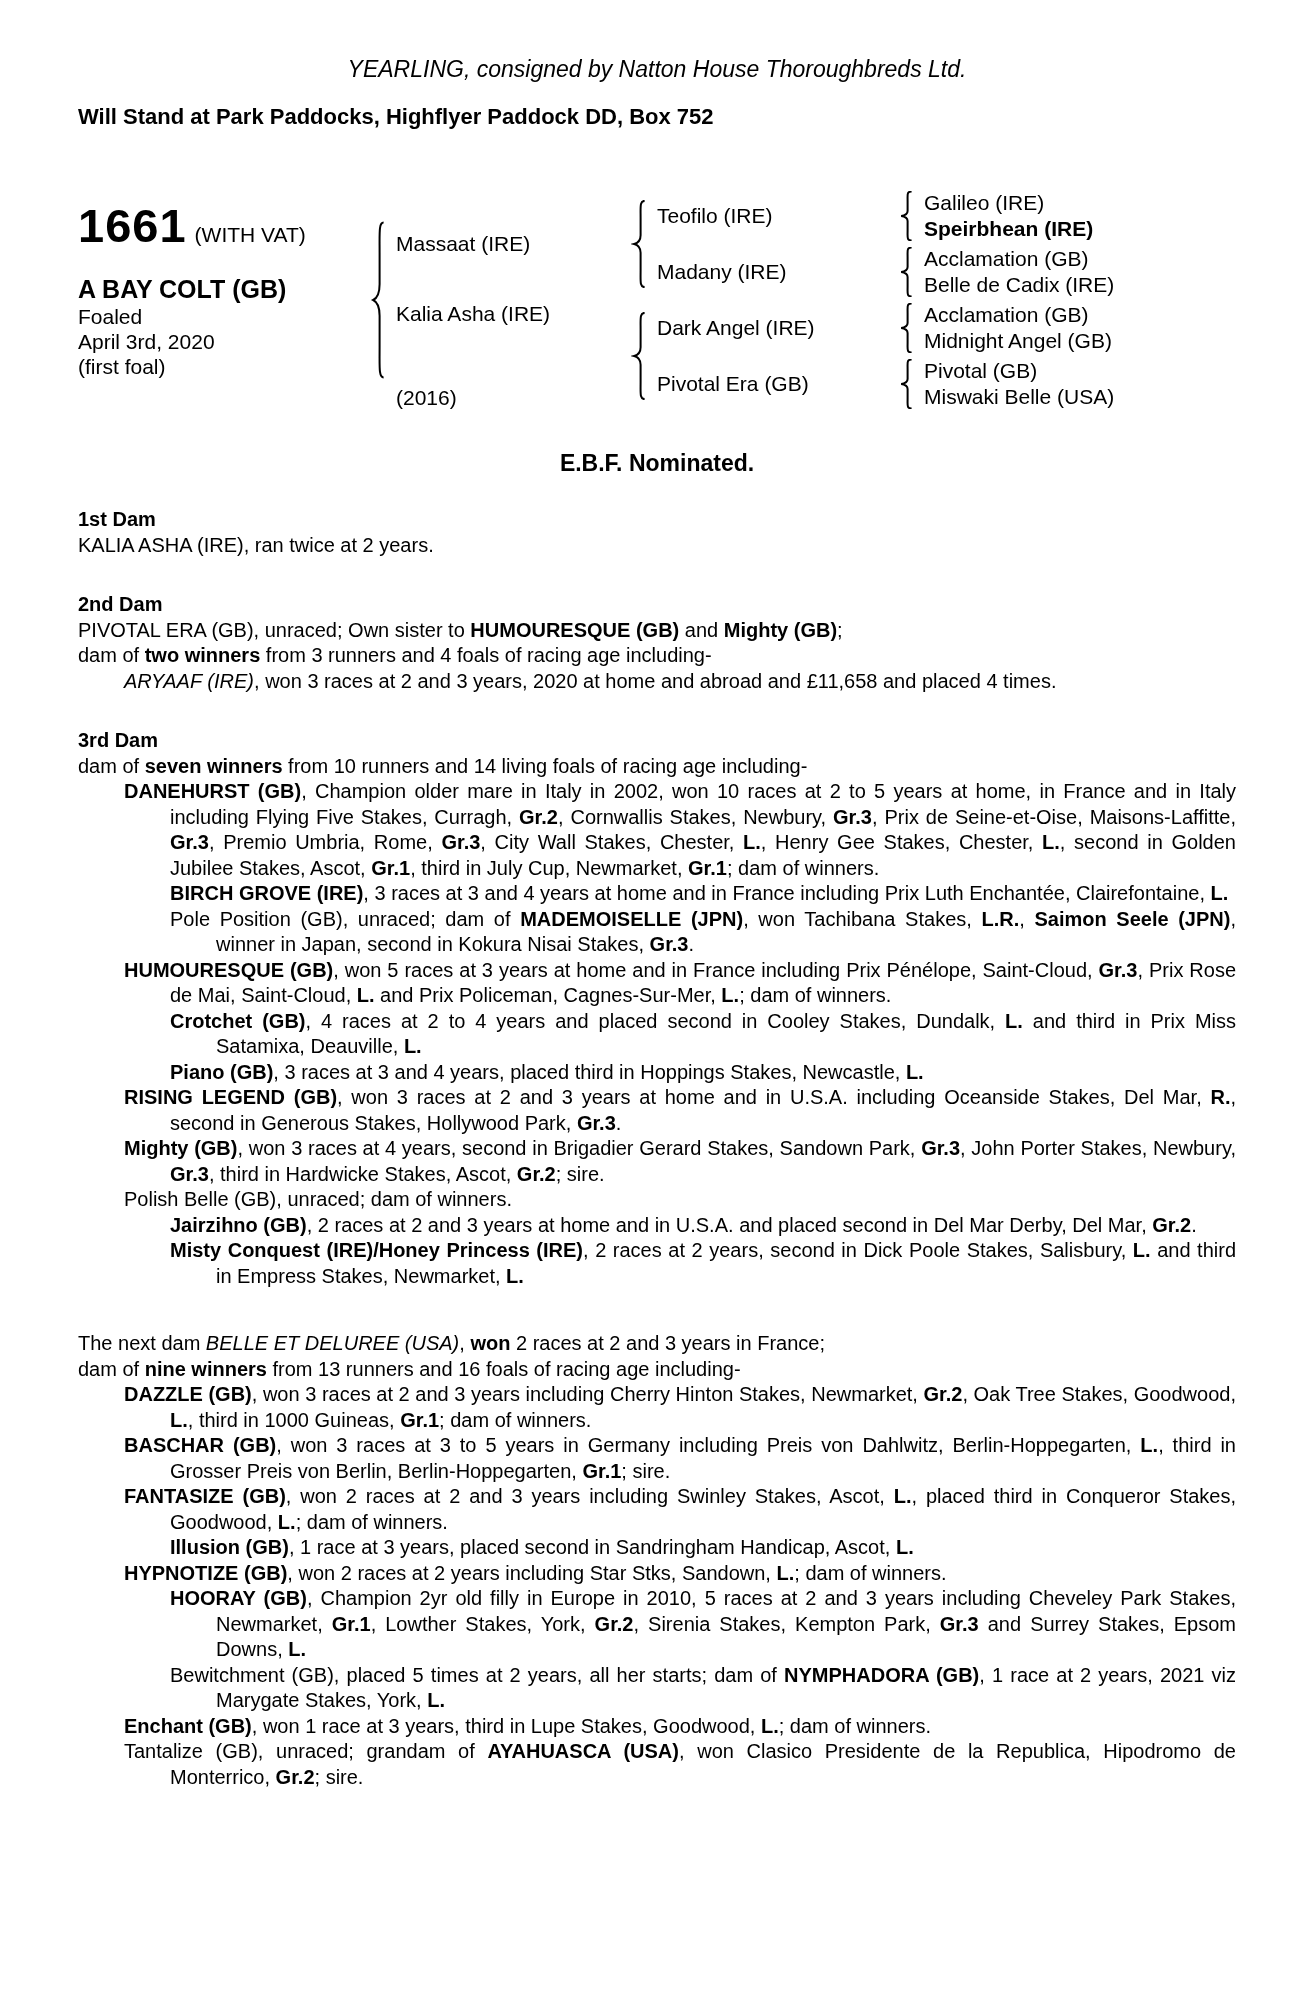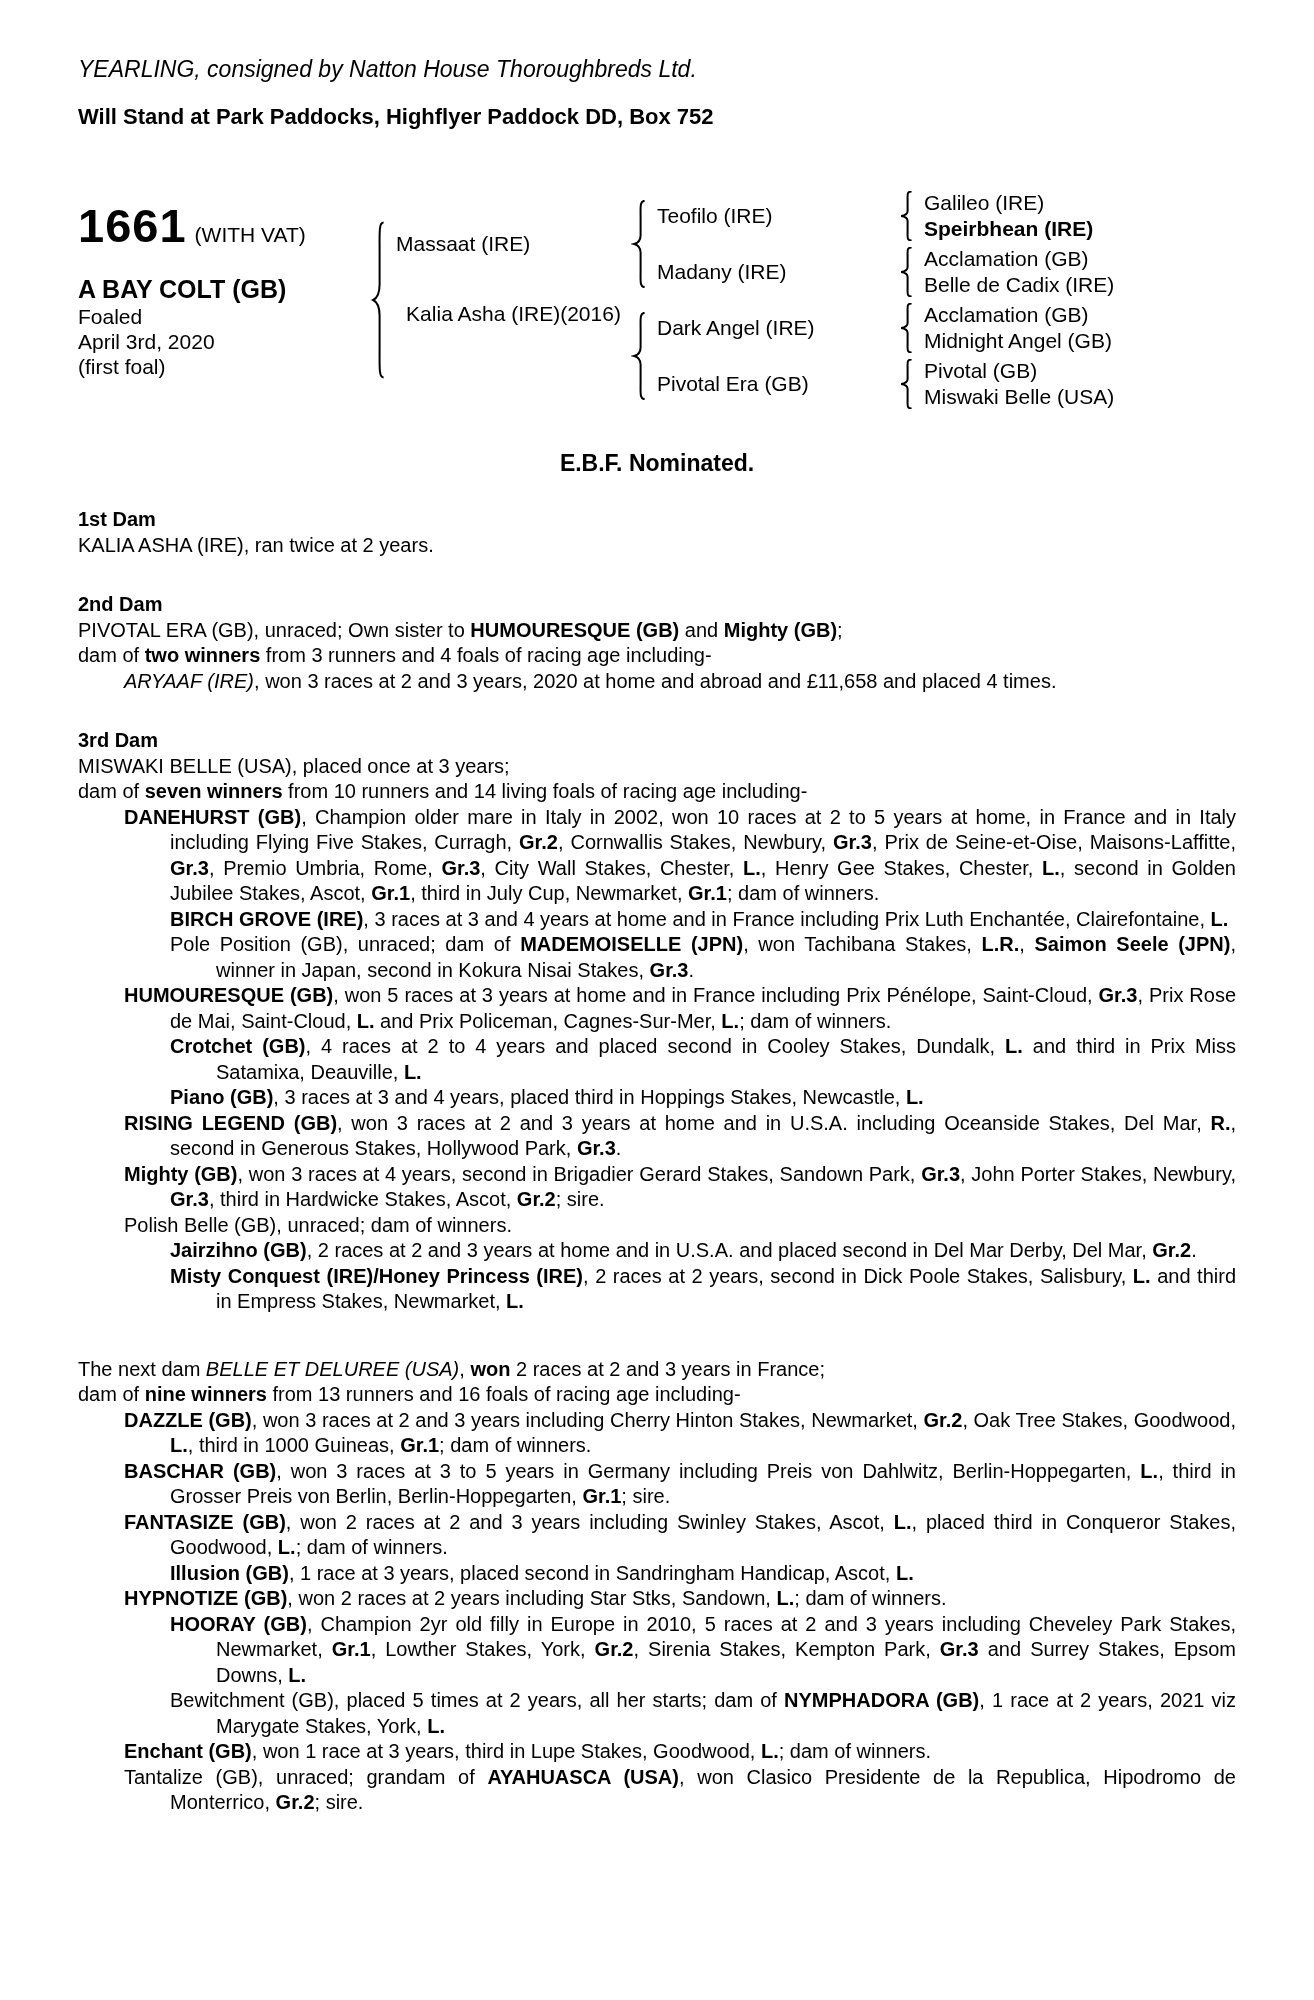--- a/index.html
+++ b/index.html
@@ -11,21 +11,21 @@
   }
   .page{
     position:relative;
     width:1314px;height:2000px;
     box-sizing:border-box;
     padding:56px 78px 30px 78px;
     overflow:hidden;
   }
   
   .consignor{
-    text-align:left;
+    text-align:center;
     font-style:italic;
     font-size:23px;
     line-height:26px;
     margin:0 0 0 0;
   }
   .stand{
     font-weight:bold;
     font-size:22px;
     line-height:26px;
     margin:22px 0 0 0;
@@ -64,21 +64,21 @@
     right:0;
     display:grid;
     grid-template-columns:26px 235px 26px 241px 26px 1fr;
     grid-template-rows:26px 26px 4px 26px 26px 4px 26px 26px 4px 26px 26px;
   }
   .cell{
     display:flex;align-items:center;
     font-size:21px;line-height:24px;
     white-space:nowrap;
   }
-  .cell.two-line{align-items:flex-start;justify-content:center;}
+  .cell.two-line{flex-direction:column;align-items:flex-start;justify-content:space-between;}
   .brace{display:flex;align-items:center;justify-content:flex-start;}
   .brace svg{width:16px;display:block;}
   .b-big svg{height:158px;}
   .b-mid svg{height:88px;}
   .b-sm svg{height:50px;}
   
   .ebf{
     text-align:center;
     font-weight:bold;
     font-size:23px;
@@ -185,21 +185,20 @@
   <p class="ebf">E.B.F. Nominated.</p>
 
   <div class="catalogue-body">
       <p class="line ind0 heading"><span class="b">1st Dam</span></p>
       <p class="line ind0"><span>KALIA ASHA (IRE), ran twice at 2 years.</span></p>
       <p class="line ind0 heading gap-section"><span class="b">2nd Dam</span></p>
       <p class="line ind0"><span>PIVOTAL ERA (GB), unraced; Own sister to </span><span class="b">HUMOURESQUE (GB)</span><span> and </span><span class="b">Mighty (GB)</span><span>;</span></p>
       <p class="line ind0"><span>dam of </span><span class="b">two winners</span><span> from 3 runners and 4 foals of racing age including-</span></p>
       <p class="line ind1"><span class="i">ARYAAF (IRE)</span><span>, won 3 races at 2 and 3 years, 2020 at home and abroad and £11,658 and placed 4 times.</span></p>
       <p class="line ind0 heading gap-section"><span class="b">3rd Dam</span></p>
-      <p class="line ind0"><span>MISWAKI BELLE (USA), placed once at 3 years;</span></p>
       <p class="line ind0"><span>dam of </span><span class="b">seven winners</span><span> from 10 runners and 14 living foals of racing age including-</span></p>
       <p class="line ind1"><span class="b">DANEHURST (GB)</span><span>, Champion older mare in Italy in 2002, won 10 races at 2 to 5 years at home, in France and in Italy including Flying Five Stakes, Curragh, </span><span class="b">Gr.2</span><span>, Cornwallis Stakes, Newbury, </span><span class="b">Gr.3</span><span>, Prix de Seine-et-Oise, Maisons-Laffitte, </span><span class="b">Gr.3</span><span>, Premio Umbria, Rome, </span><span class="b">Gr.3</span><span>, City Wall Stakes, Chester, </span><span class="b">L.</span><span>, Henry Gee Stakes, Chester, </span><span class="b">L.</span><span>, second in Golden Jubilee Stakes, Ascot, </span><span class="b">Gr.1</span><span>, third in July Cup, Newmarket, </span><span class="b">Gr.1</span><span>; dam of winners.</span></p>
       <p class="line ind2"><span class="b">BIRCH GROVE (IRE)</span><span>, 3 races at 3 and 4 years at home and in France including Prix Luth Enchantée, Clairefontaine, </span><span class="b">L.</span></p>
       <p class="line ind2"><span>Pole Position (GB), unraced; dam of </span><span class="b">MADEMOISELLE (JPN)</span><span>, won Tachibana Stakes, </span><span class="b">L.R.</span><span>, </span><span class="b">Saimon Seele (JPN)</span><span>, winner in Japan, second in Kokura Nisai Stakes, </span><span class="b">Gr.3</span><span>.</span></p>
       <p class="line ind1"><span class="b">HUMOURESQUE (GB)</span><span>, won 5 races at 3 years at home and in France including Prix Pénélope, Saint-Cloud, </span><span class="b">Gr.3</span><span>, Prix Rose de Mai, Saint-Cloud, </span><span class="b">L.</span><span> and Prix Policeman, Cagnes-Sur-Mer, </span><span class="b">L.</span><span>; dam of winners.</span></p>
       <p class="line ind2"><span class="b">Crotchet (GB)</span><span>, 4 races at 2 to 4 years and placed second in Cooley Stakes, Dundalk, </span><span class="b">L.</span><span> and third in Prix Miss Satamixa, Deauville, </span><span class="b">L.</span></p>
       <p class="line ind2"><span class="b">Piano (GB)</span><span>, 3 races at 3 and 4 years, placed third in Hoppings Stakes, Newcastle, </span><span class="b">L.</span></p>
       <p class="line ind1"><span class="b">RISING LEGEND (GB)</span><span>, won 3 races at 2 and 3 years at home and in U.S.A. including Oceanside Stakes, Del Mar, </span><span class="b">R.</span><span>, second in Generous Stakes, Hollywood Park, </span><span class="b">Gr.3</span><span>.</span></p>
       <p class="line ind1"><span class="b">Mighty (GB)</span><span>, won 3 races at 4 years, second in Brigadier Gerard Stakes, Sandown Park, </span><span class="b">Gr.3</span><span>, John Porter Stakes, Newbury, </span><span class="b">Gr.3</span><span>, third in Hardwicke Stakes, Ascot, </span><span class="b">Gr.2</span><span>; sire.</span></p>
       <p class="line ind1"><span>Polish Belle (GB), unraced; dam of winners.</span></p>

